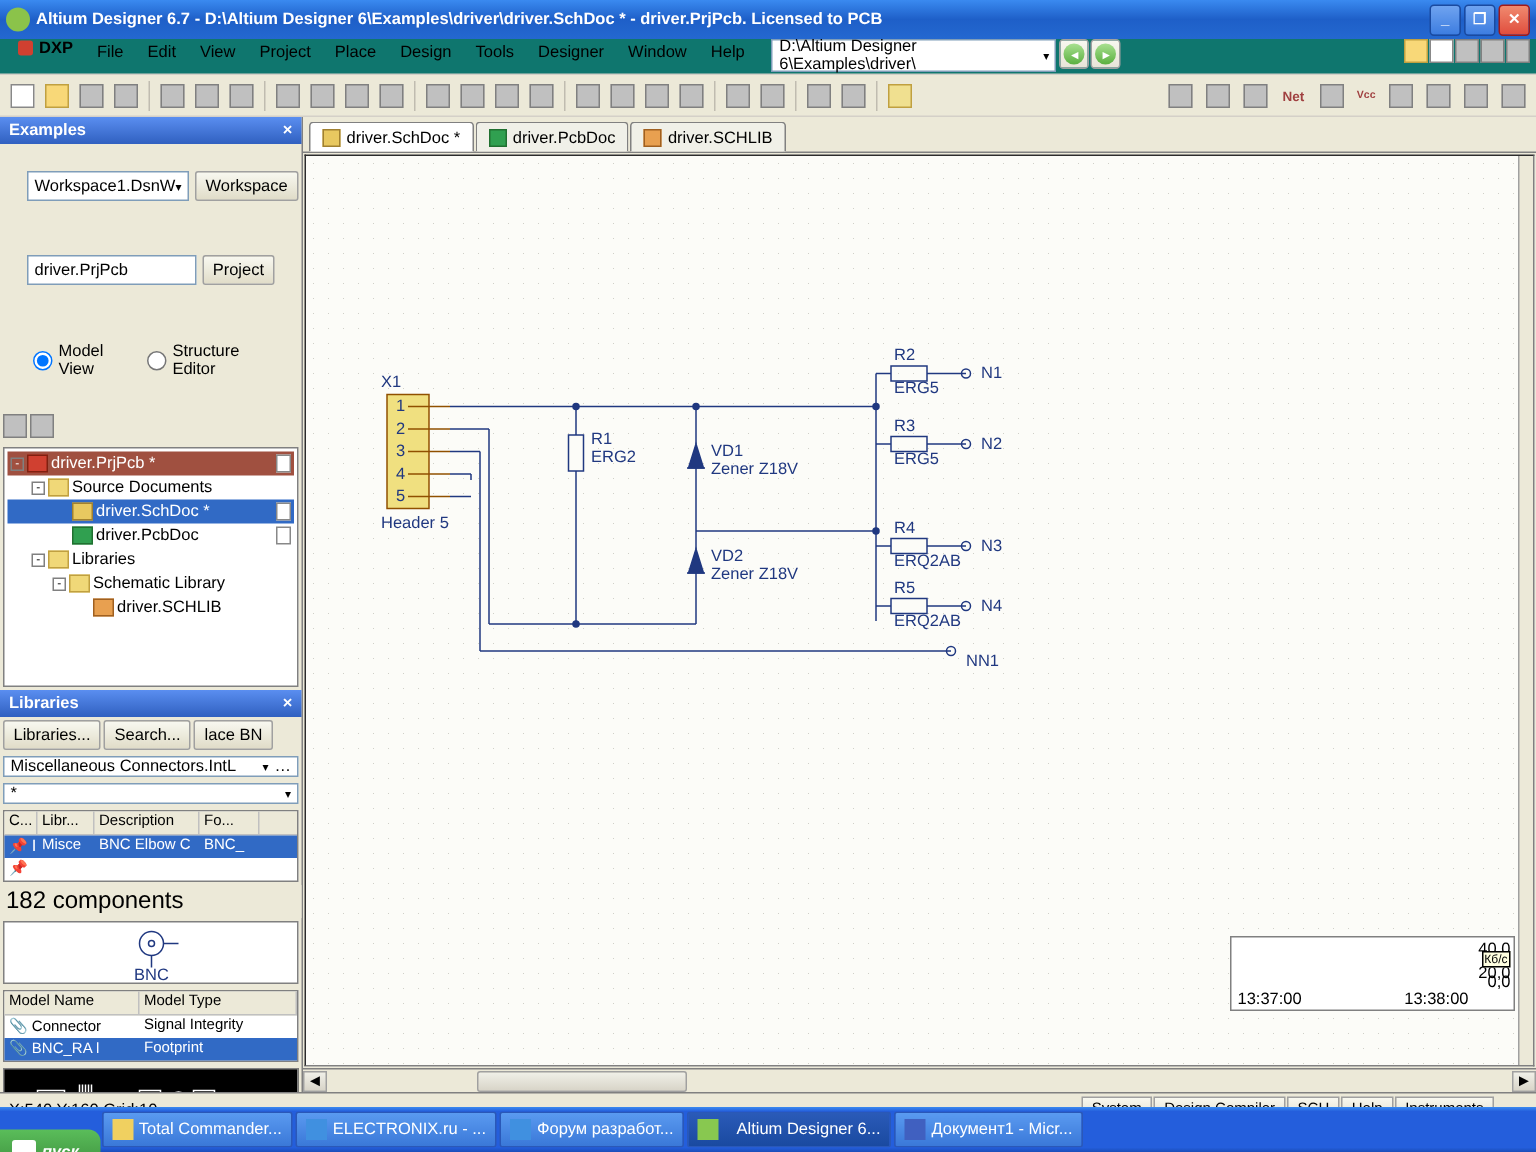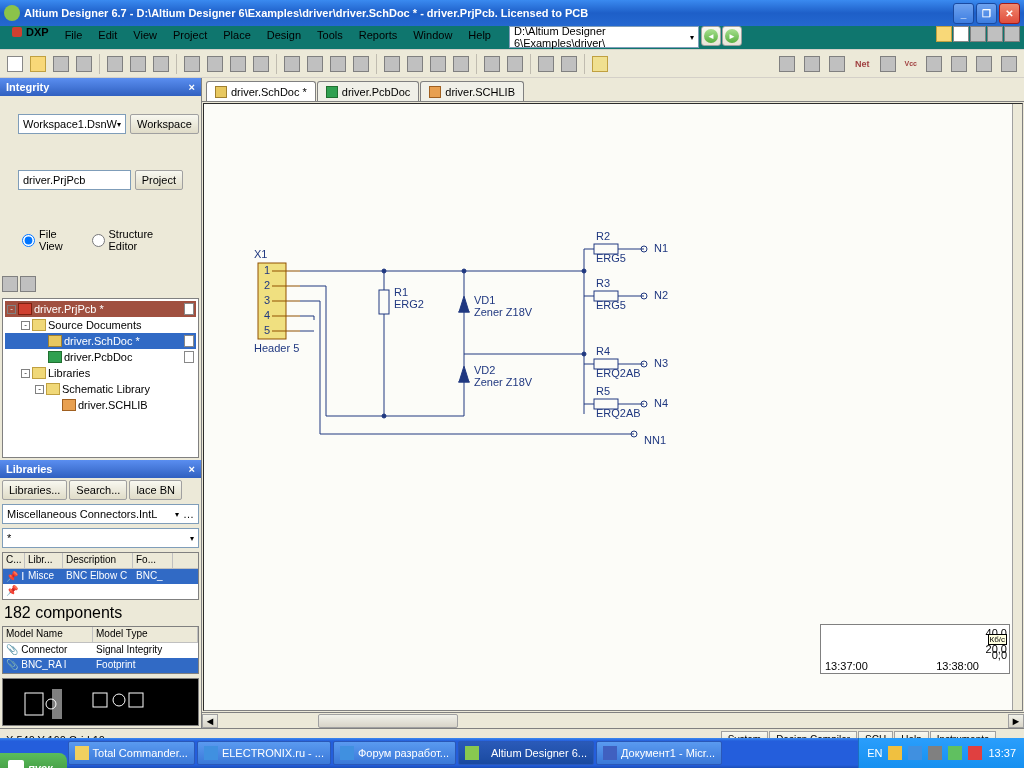--- a/index.html
+++ b/index.html
@@ -142,21 +142,21 @@
       <span class="dxp-icon"></span>
       <span>DXP</span>
     </div>
   <div class="menuitem">File</div>
   <div class="menuitem">Edit</div>
   <div class="menuitem">View</div>
   <div class="menuitem">Project</div>
   <div class="menuitem">Place</div>
   <div class="menuitem">Design</div>
   <div class="menuitem">Tools</div>
-  <div class="menuitem">Reports</div>
+  <div class="menuitem">Designer</div>
   <div class="menuitem">Window</div>
   <div class="menuitem">Help</div>
   <div class="path-combo">
       <span>D:\Altium Designer 6\Examples\driver\</span>
       <span class="dd">▾</span>
     </div>
   <div class="nav-arrows">
     <div class="nav-arrow">
         <div class="circ">◄</div>
       </div>
@@ -288,41 +288,41 @@
         <div class="tool-icon"></div>
       </div>
     <div class="btn">
         <div class="tool-icon"></div>
       </div>
   </div>
 </div>
 
 <div class="leftcol">
   <div class="panel-header">
-      <span>Integrity</span>
+      <span>Examples</span>
       <span class="px">×</span>
     </div>
   <div class="projects-panel">
     <div class="proj-row">
       <div class="proj-combo">
           <span>Workspace1.DsnW</span>
           <span class="dd">▾</span>
         </div>
       <button class="proj-btn">Workspace</button>
     </div>
     <div class="proj-row">
       <div class="proj-combo">
           <span>driver.PrjPcb</span>
         </div>
       <button class="proj-btn">Project</button>
     </div>
     <div class="proj-row">
       <label class="proj-radio">
           <input type="radio" checked="" style="">
-          <span>File View</span>
+          <span>Model View</span>
         </label>
       <label class="proj-radio">
           <input type="radio" style="">
           <span>Structure Editor</span>
         </label>
     </div>
     <div class="proj-toolbar">
       <div class="btn">
           <div class="tool-icon"></div>
         </div>
@@ -409,20 +409,29 @@
         <div style="width:22px">📌 <span>I</span></div>
         <div style="width:38px">Misce</div>
         <div style="width:70px">BNC Elbow C</div>
         <div style="width:40px">BNC_</div>
       </div>
       <div class="lib-grid-row">
           <div style="width:22px">📌</div>
         </div>
     </div>
     <div class="lib-count">182 components</div>
+    <div class="lib-preview">
+      <svg width="60" height="40">
+        <circle cx="30" cy="14" r="8" fill="none" stroke="#203880"></circle>
+        <circle cx="30" cy="14" r="2" fill="none" stroke="#203880"></circle>
+        <line x1="30" y1="22" x2="30" y2="30" stroke="#203880"></line>
+        <line x1="38" y1="14" x2="48" y2="14" stroke="#203880"></line>
+        <text x="30" y="38" font-size="8" text-anchor="middle" fill="#203880">BNC</text>
+      </svg>
+    </div>
     <div class="lib-model-grid">
       <div class="lib-grid-head">
         <div style="width:90px">Model Name</div>
         <div style="flex:1">Model Type</div>
       </div>
       <div id="models">
           <div class="lib-grid-row">
             <div style="width:90px">📎 Connector</div>
             <div style="flex:1">Signal Integrity</div>
           </div>
@@ -616,22 +625,13 @@
       </div>
       <div class="task active">
         <div class="ic" style="background:#88c850"></div>
         <span>Altium Designer 6...</span>
       </div>
       <div class="task">
         <div class="ic" style="background:#4060c0"></div>
         <span>Документ1 - Micr...</span>
       </div>
     </div>
-  <div class="tray">
-    <span>EN</span>
-    <div class="ic" style="background:#f0c040"></div>
-    <div class="ic" style="background:#4090e0"></div>
-    <div class="ic" style="background:#808080"></div>
-    <div class="ic" style="background:#60c060"></div>
-    <div class="ic" style="background:#e04040"></div>
-    <span>13:37</span>
-  </div>
 </div>
 
 </body></html>

